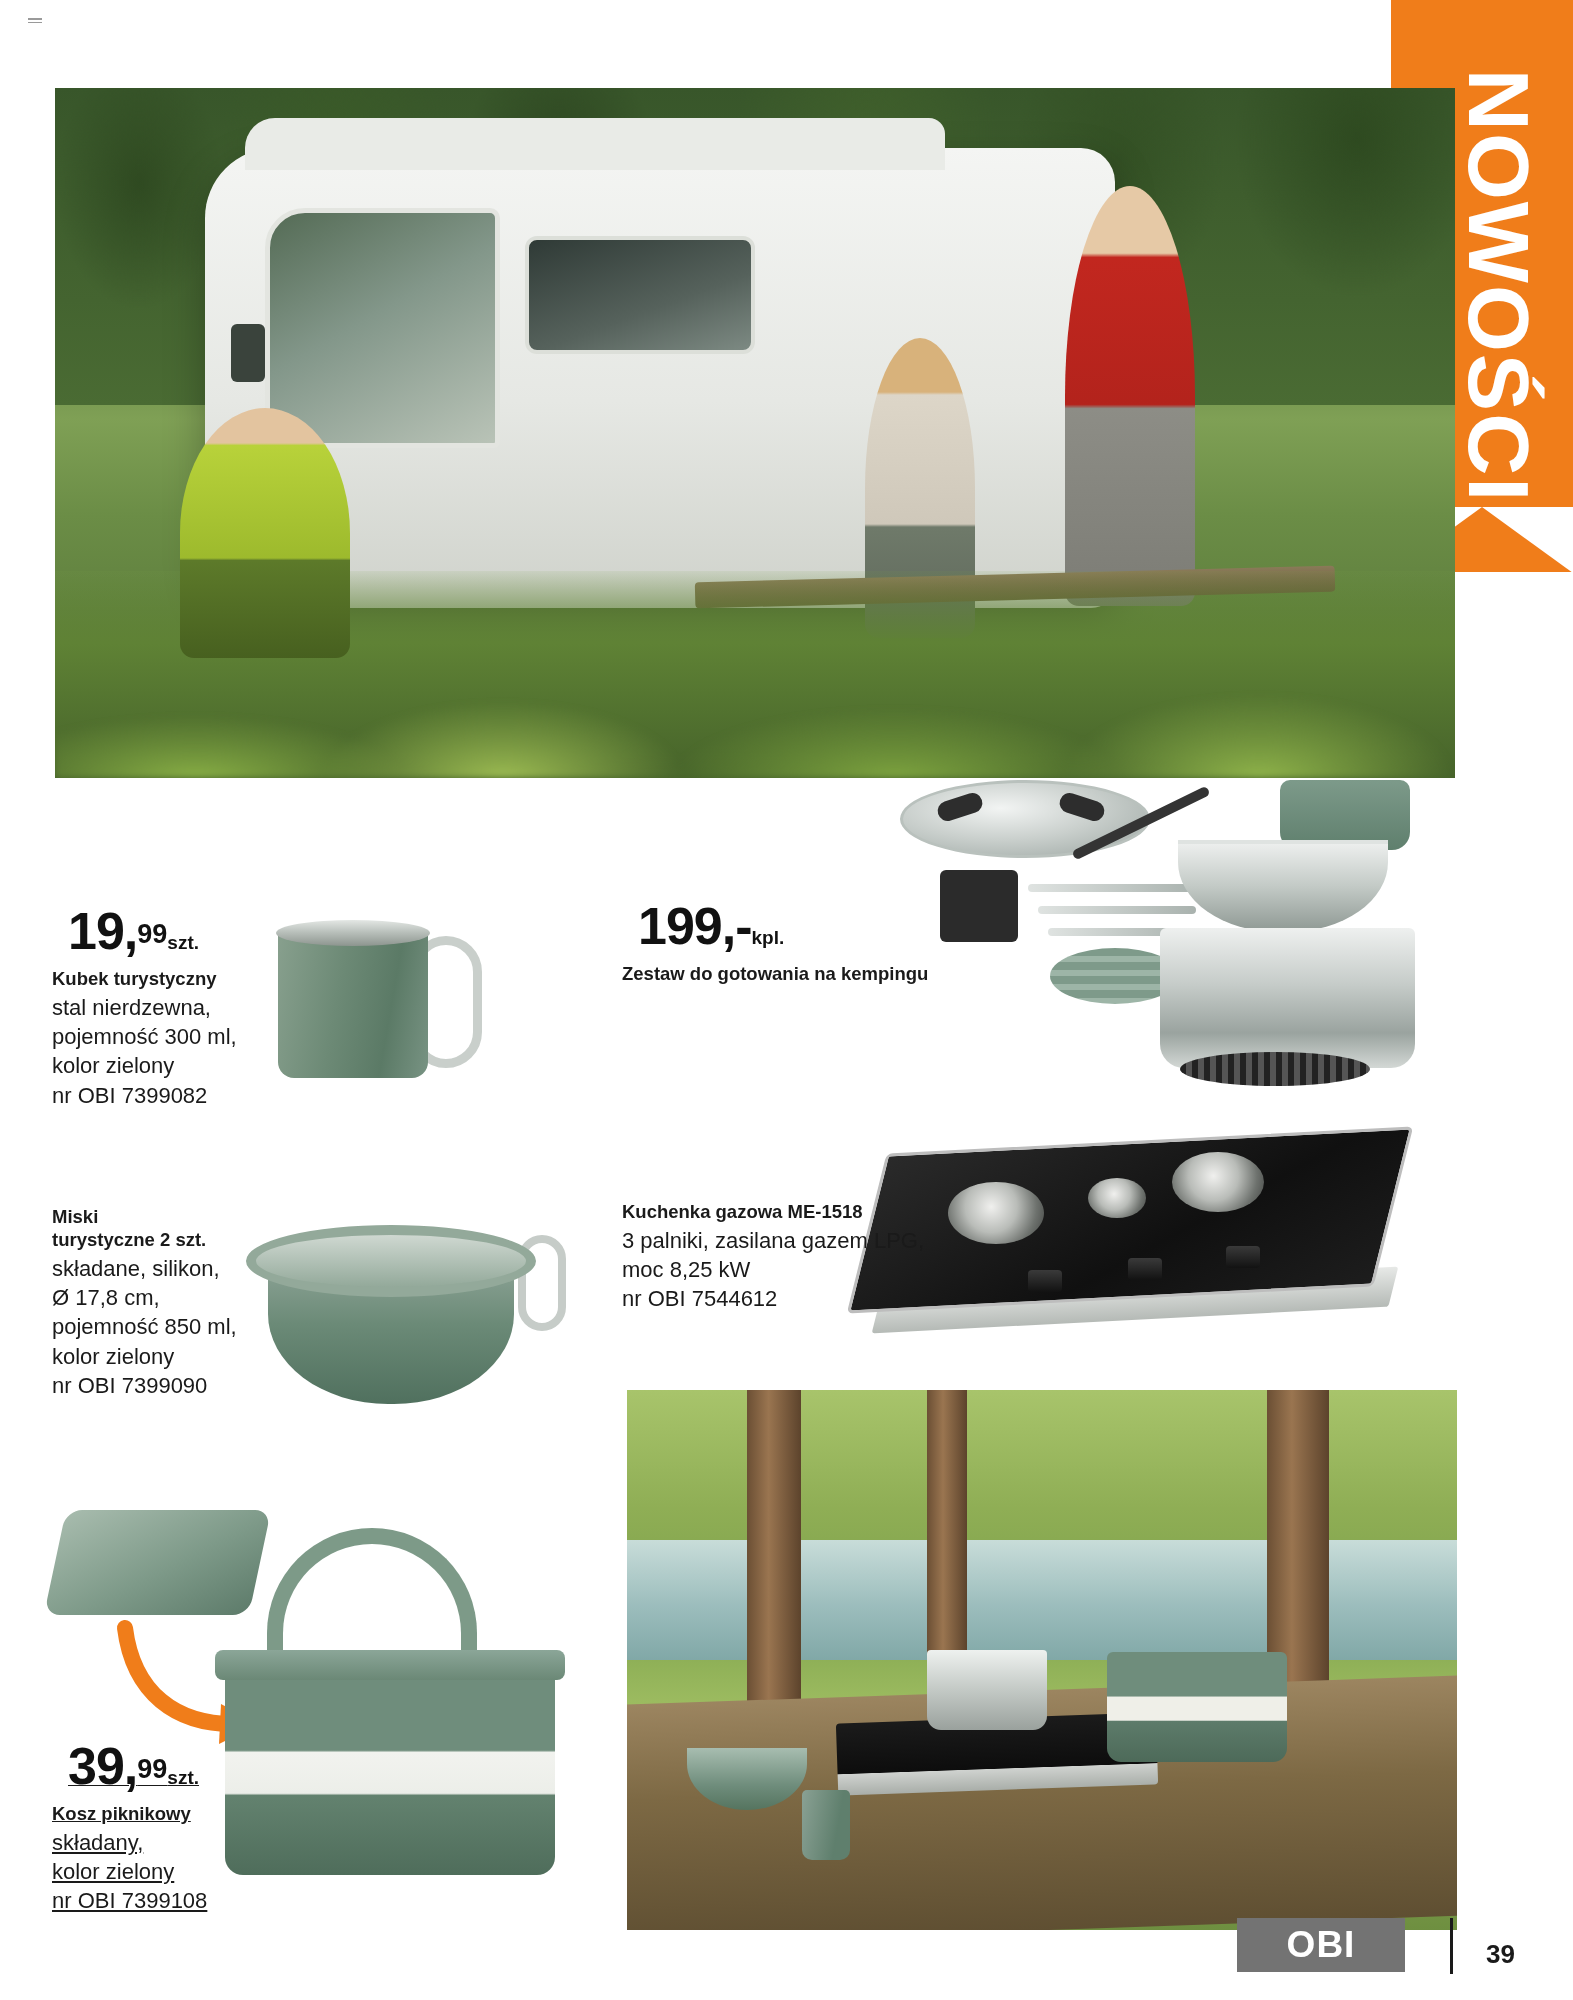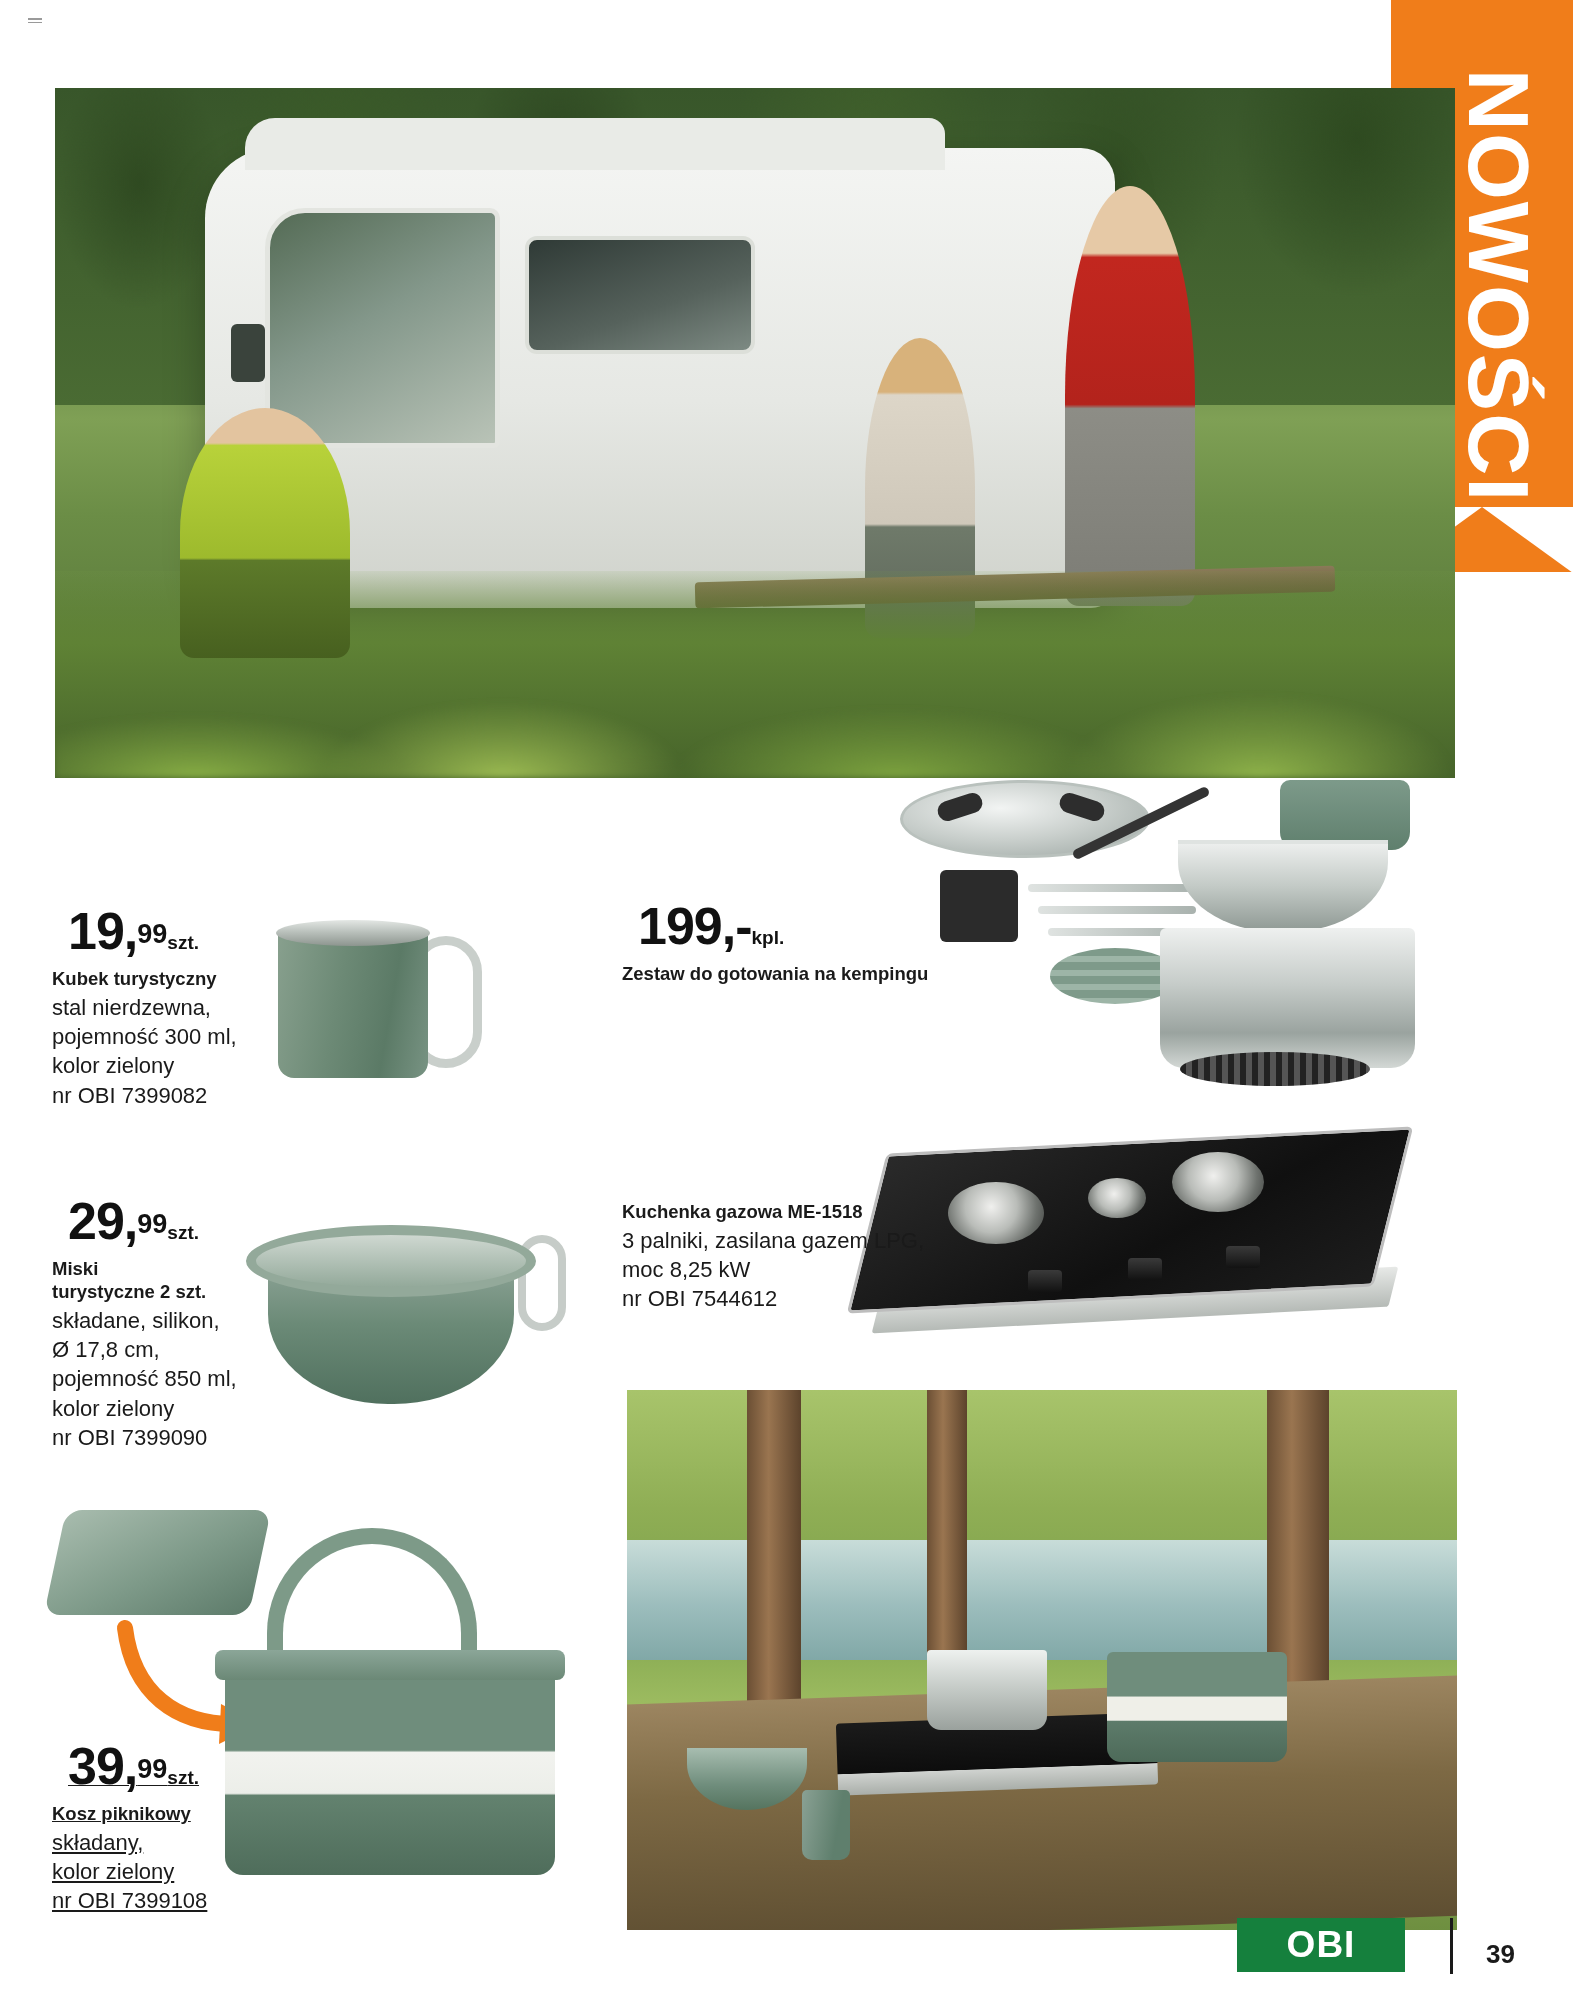--- a/index.html
+++ b/index.html
@@ -393,21 +393,21 @@
     position: absolute; left: 175px; bottom: 70px; width: 48px; height: 70px;
     background: linear-gradient(100deg, #8aa194 0%, #5f7f6d 70%);
     border-radius: 5px 5px 10px 10px;
   }
 
   
   .footer-logo {
     position: absolute;
     right: 168px; bottom: 28px;
     width: 168px; height: 54px;
-    background: #15803d;
+    background: #737373;
     display: flex; align-items: center; justify-content: center;
     color: #ffffff;
     font-size: 37px;
     font-weight: 700;
     letter-spacing: 1px;
   }
   .page-num {
     position: absolute;
     right: 58px; bottom: 30px;
     font-size: 26px;
@@ -464,23 +464,20 @@
 kolor zielony
 nr OBI 7399082</div>
 </div>
 
 <div class="img-bowl">
   <div class="bowl-clip"></div>
   <div class="bowl-body"></div>
   <div class="bowl-top"></div>
 </div>
 <div id="prod-bowls">
-  <div class="price">
-    <span class="int">29,</span><span class="sup">99</span><span class="unit">szt.</span>
-  </div>
   <div class="p-title" style="white-space:pre-line">Miski
 turystyczne 2 szt.</div>
   <div class="p-desc" style="white-space:pre-line">składane, silikon,
 Ø 17,8 cm,
 pojemność 850 ml,
 kolor zielony
 nr OBI 7399090</div>
 </div>
 
 <div class="img-basket">

